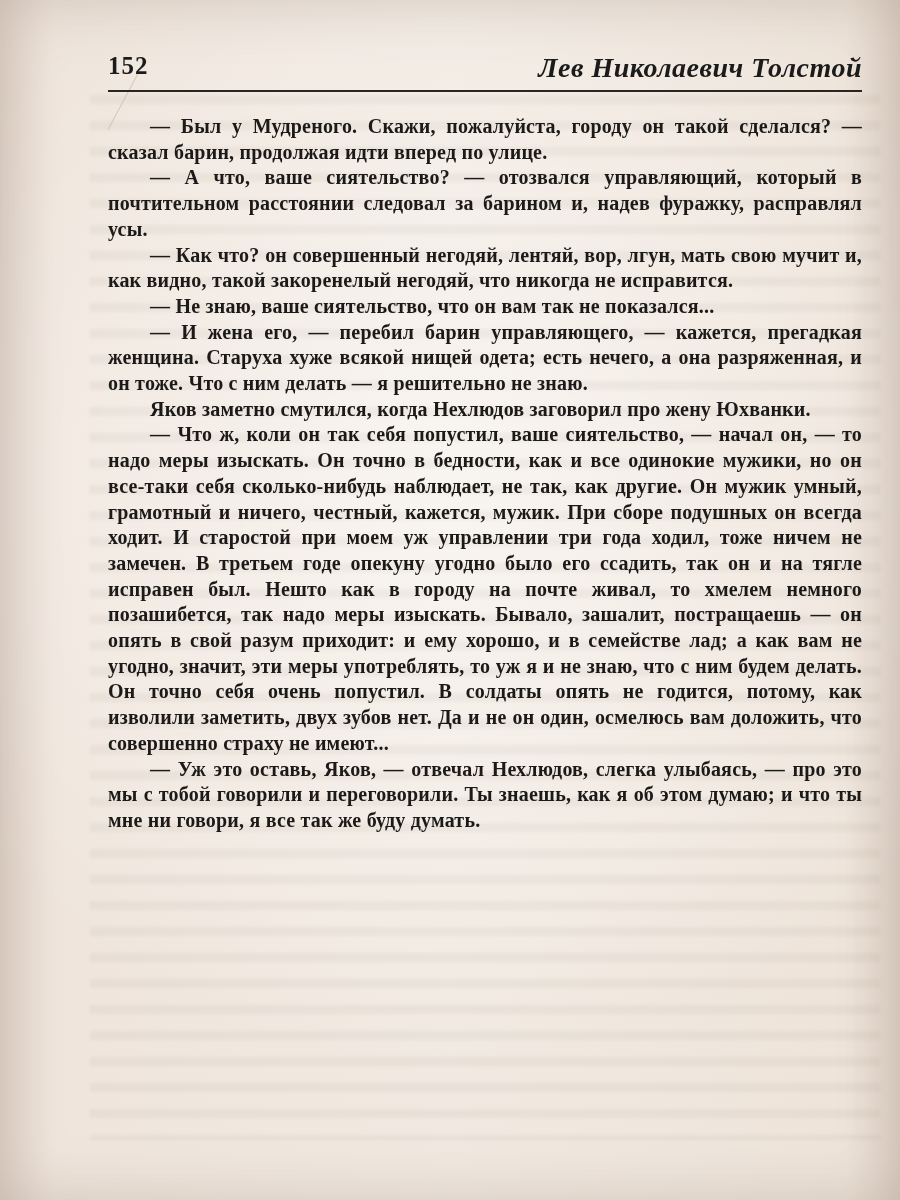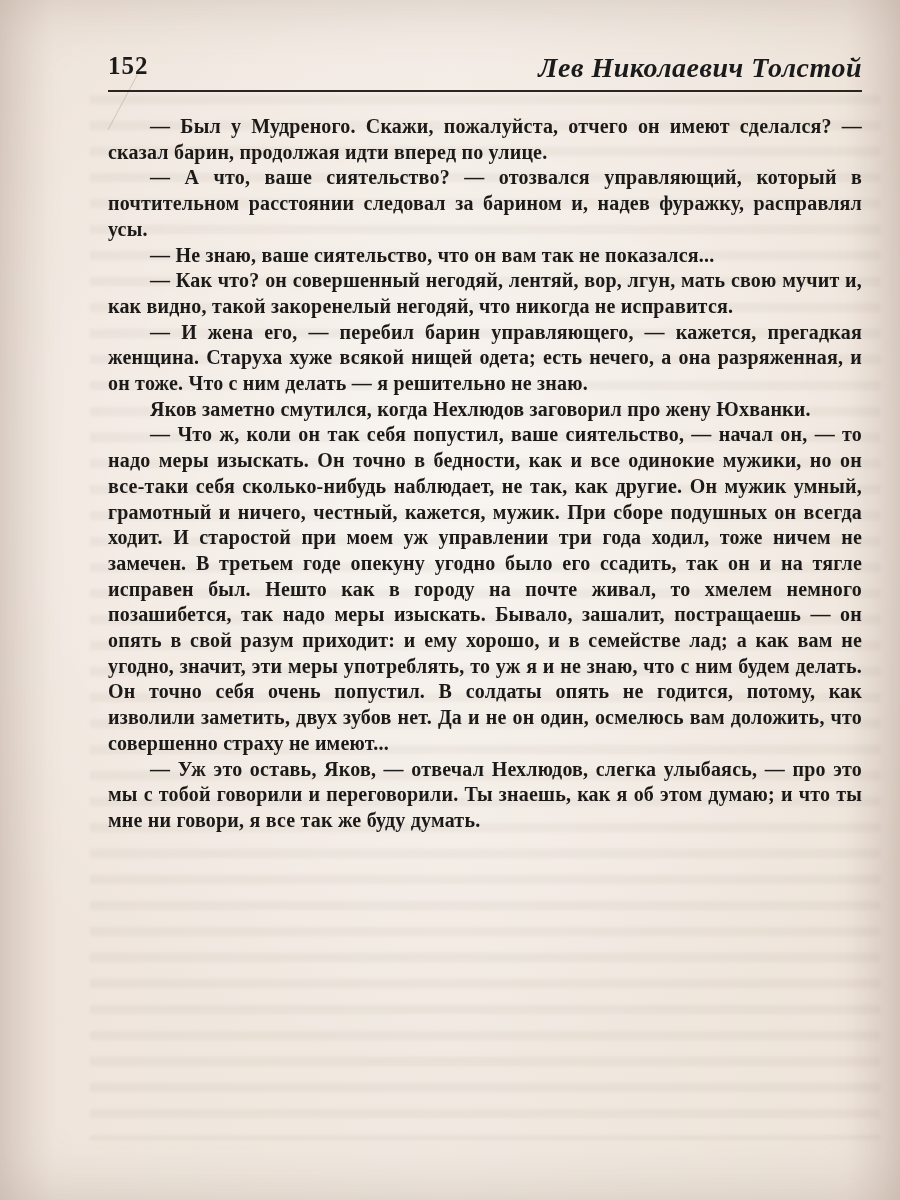--- a/index.html
+++ b/index.html
@@ -102,22 +102,22 @@
 <div class="bleed"></div>
 <div class="crease"></div>
 
 <div class="page-inner">
   <div class="running-head">
     <span class="page-number">152</span>
     <span class="running-title">Лев Николаевич Толстой</span>
   </div>
   <div class="head-rule"></div>
   <div class="text-block">
-      <p class="para">— Был у Мудреного. Скажи, пожалуйста, отчего он имеют сделался? — сказал барин, продолжая идти вперед по улице.</p>
+      <p class="para">— Был у Мудреного. Скажи, пожалуйста, городу он такой сделался? — сказал барин, продолжая идти вперед по улице.</p>
       <p class="para">— А что, ваше сиятельство? — отозвался управляющий, который в почтительном расстоянии следовал за барином и, надев фуражку, расправлял усы.</p>
+      <p class="para">— Как что? он совершенный негодяй, лентяй, вор, лгун, мать свою мучит и, как видно, такой закоренелый негодяй, что никогда не исправится.</p>
       <p class="para">— Не знаю, ваше сиятельство, что он вам так не показался...</p>
-      <p class="para">— Как что? он совершенный негодяй, лентяй, вор, лгун, мать свою мучит и, как видно, такой закоренелый негодяй, что никогда не исправится.</p>
       <p class="para">— И жена его, — перебил барин управляющего, — кажется, прегадкая женщина. Старуха хуже всякой нищей одета; есть нечего, а она разряженная, и он тоже. Что с ним делать — я решительно не знаю.</p>
       <p class="para">Яков заметно смутился, когда Нехлюдов заговорил про жену Юхванки.</p>
       <p class="para">— Что ж, коли он так себя попустил, ваше сиятельство, — начал он, — то надо меры изыскать. Он точно в бедности, как и все одинокие мужики, но он все-таки себя сколько-нибудь наблюдает, не так, как другие. Он мужик умный, грамотный и ничего, честный, кажется, мужик. При сборе подушных он всегда ходит. И старостой при моем уж управлении три года ходил, тоже ничем не замечен. В третьем годе опекуну угодно было его ссадить, так он и на тягле исправен был. Нешто как в городу на почте живал, то хмелем немного позашибется, так надо меры изыскать. Бывало, зашалит, постращаешь — он опять в свой разум приходит: и ему хорошо, и в семействе лад; а как вам не угодно, значит, эти меры употреблять, то уж я и не знаю, что с ним будем делать. Он точно себя очень попустил. В солдаты опять не годится, потому, как изволили заметить, двух зубов нет. Да и не он один, осмелюсь вам доложить, что совершенно страху не имеют...</p>
       <p class="para">— Уж это оставь, Яков, — отвечал Нехлюдов, слегка улыбаясь, — про это мы с тобой говорили и переговорили. Ты знаешь, как я об этом думаю; и что ты мне ни говори, я все так же буду думать.</p>
     </div>
 </div>
 
 </body></html>

